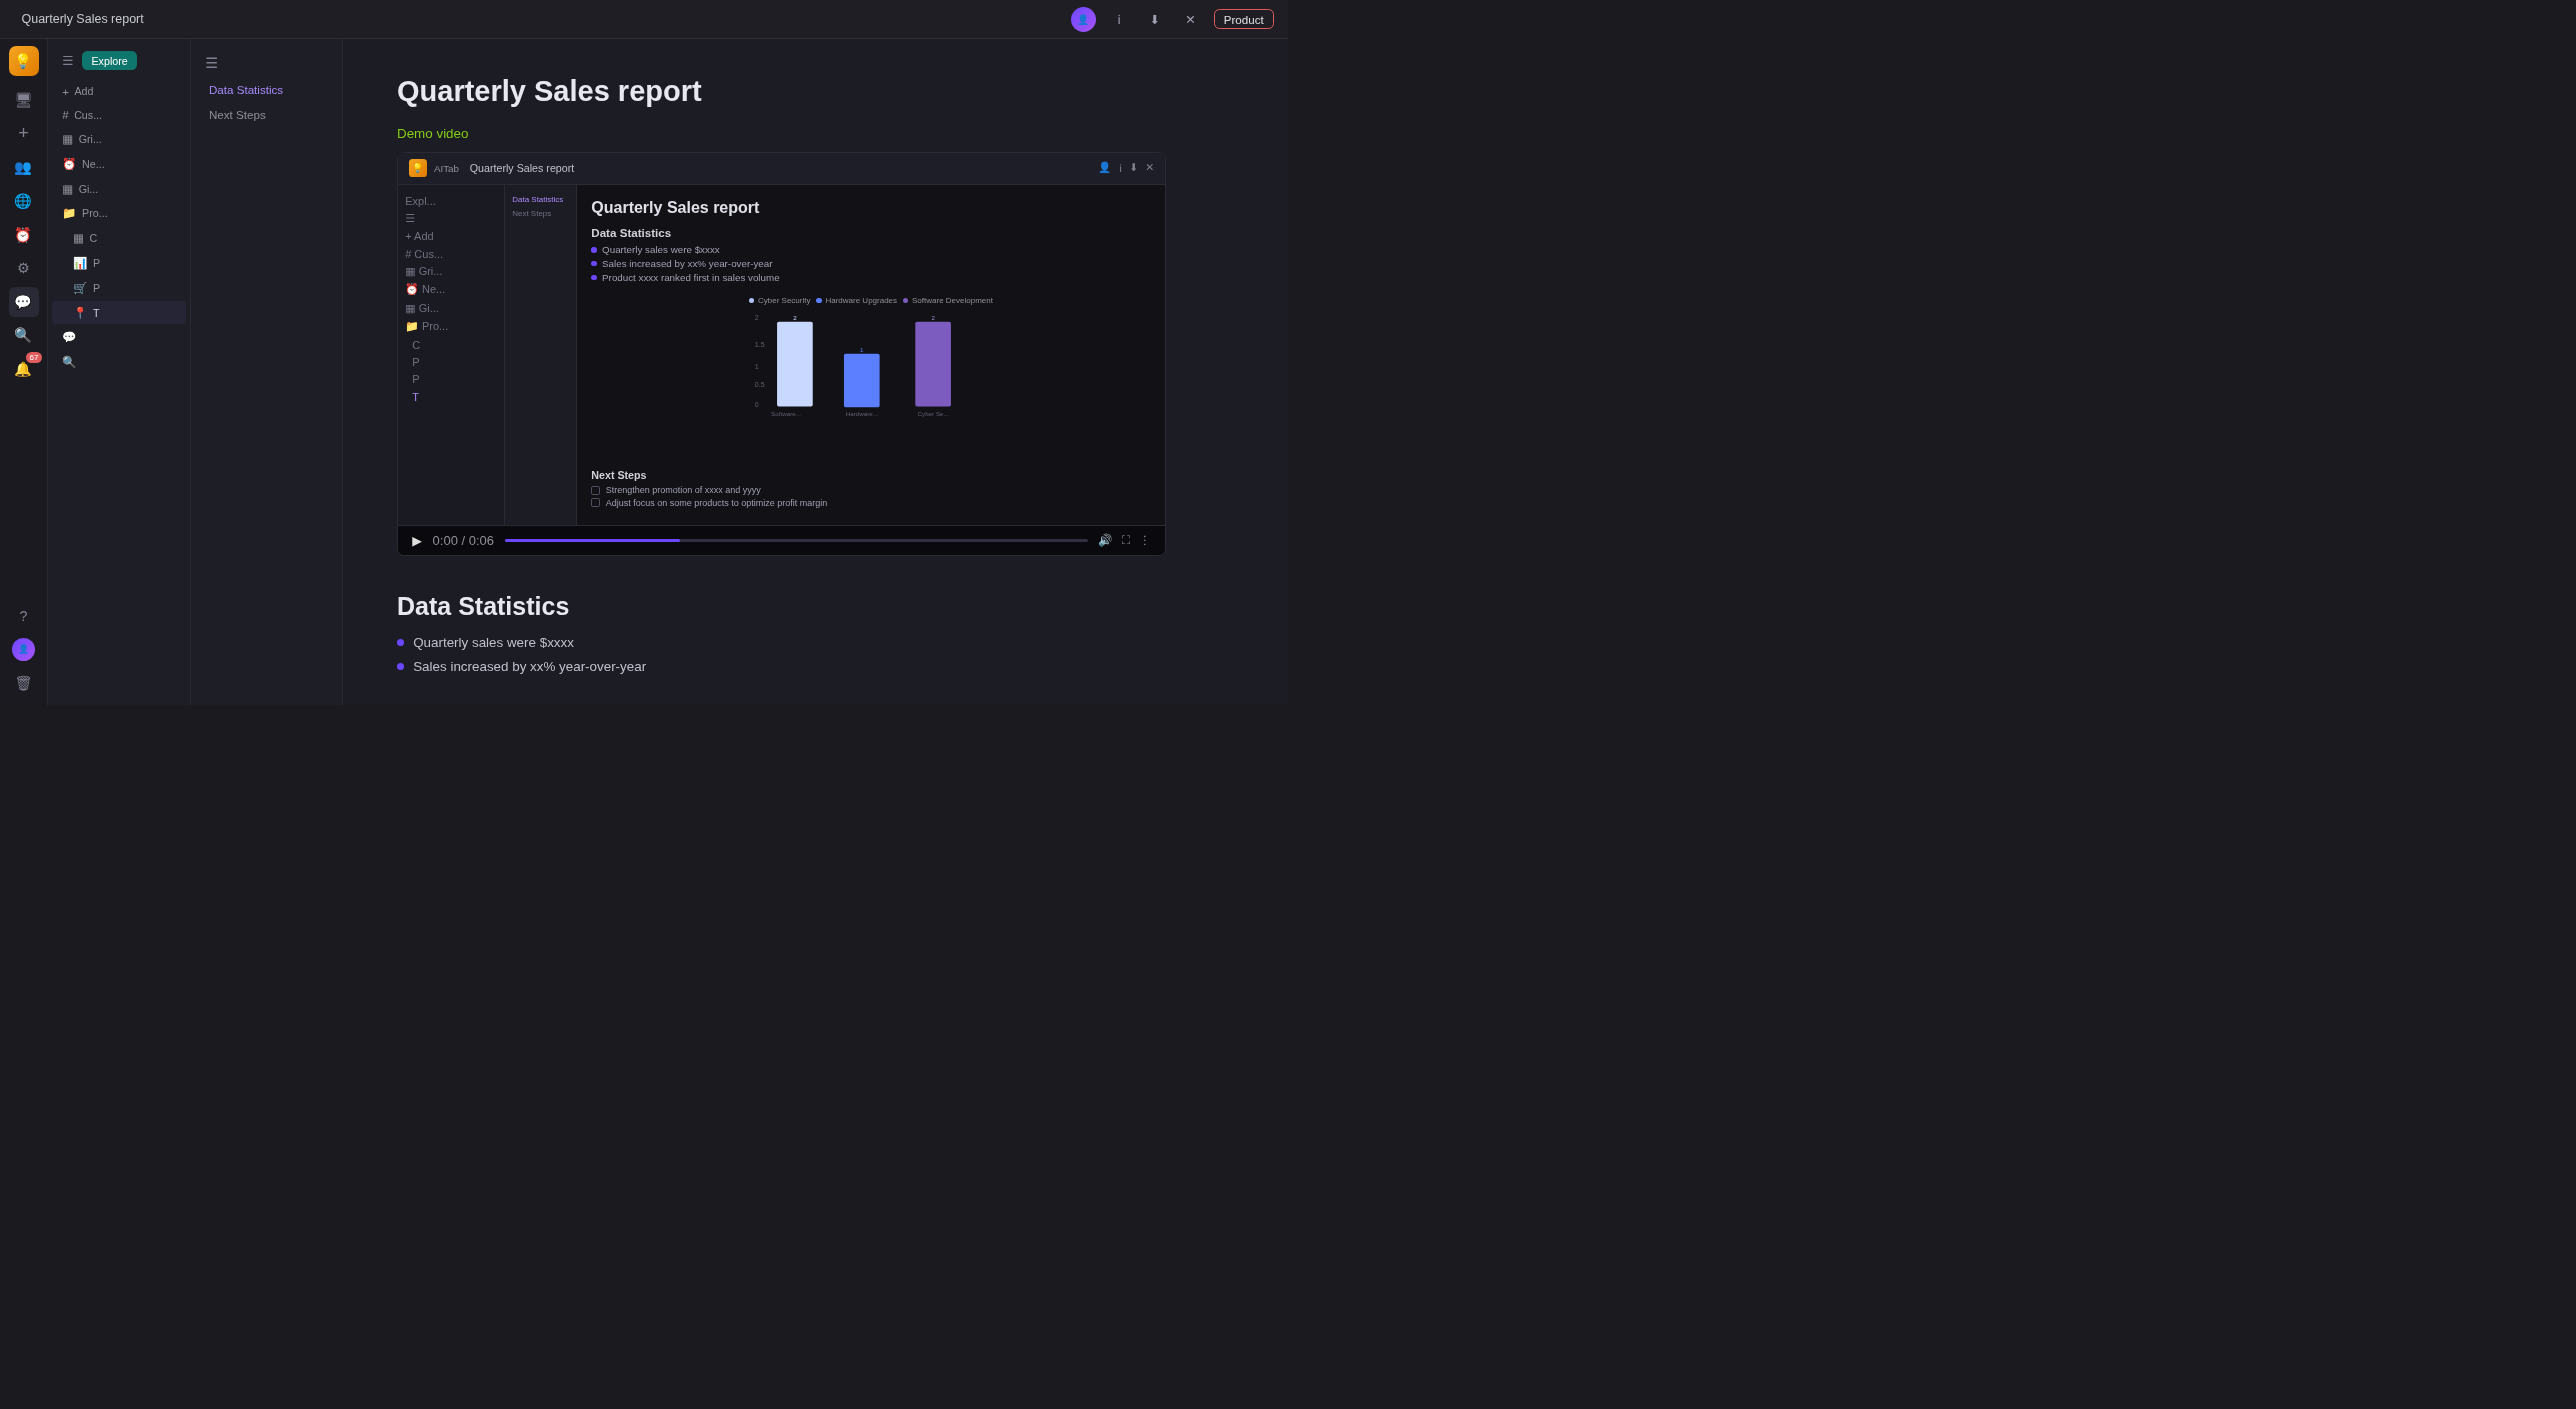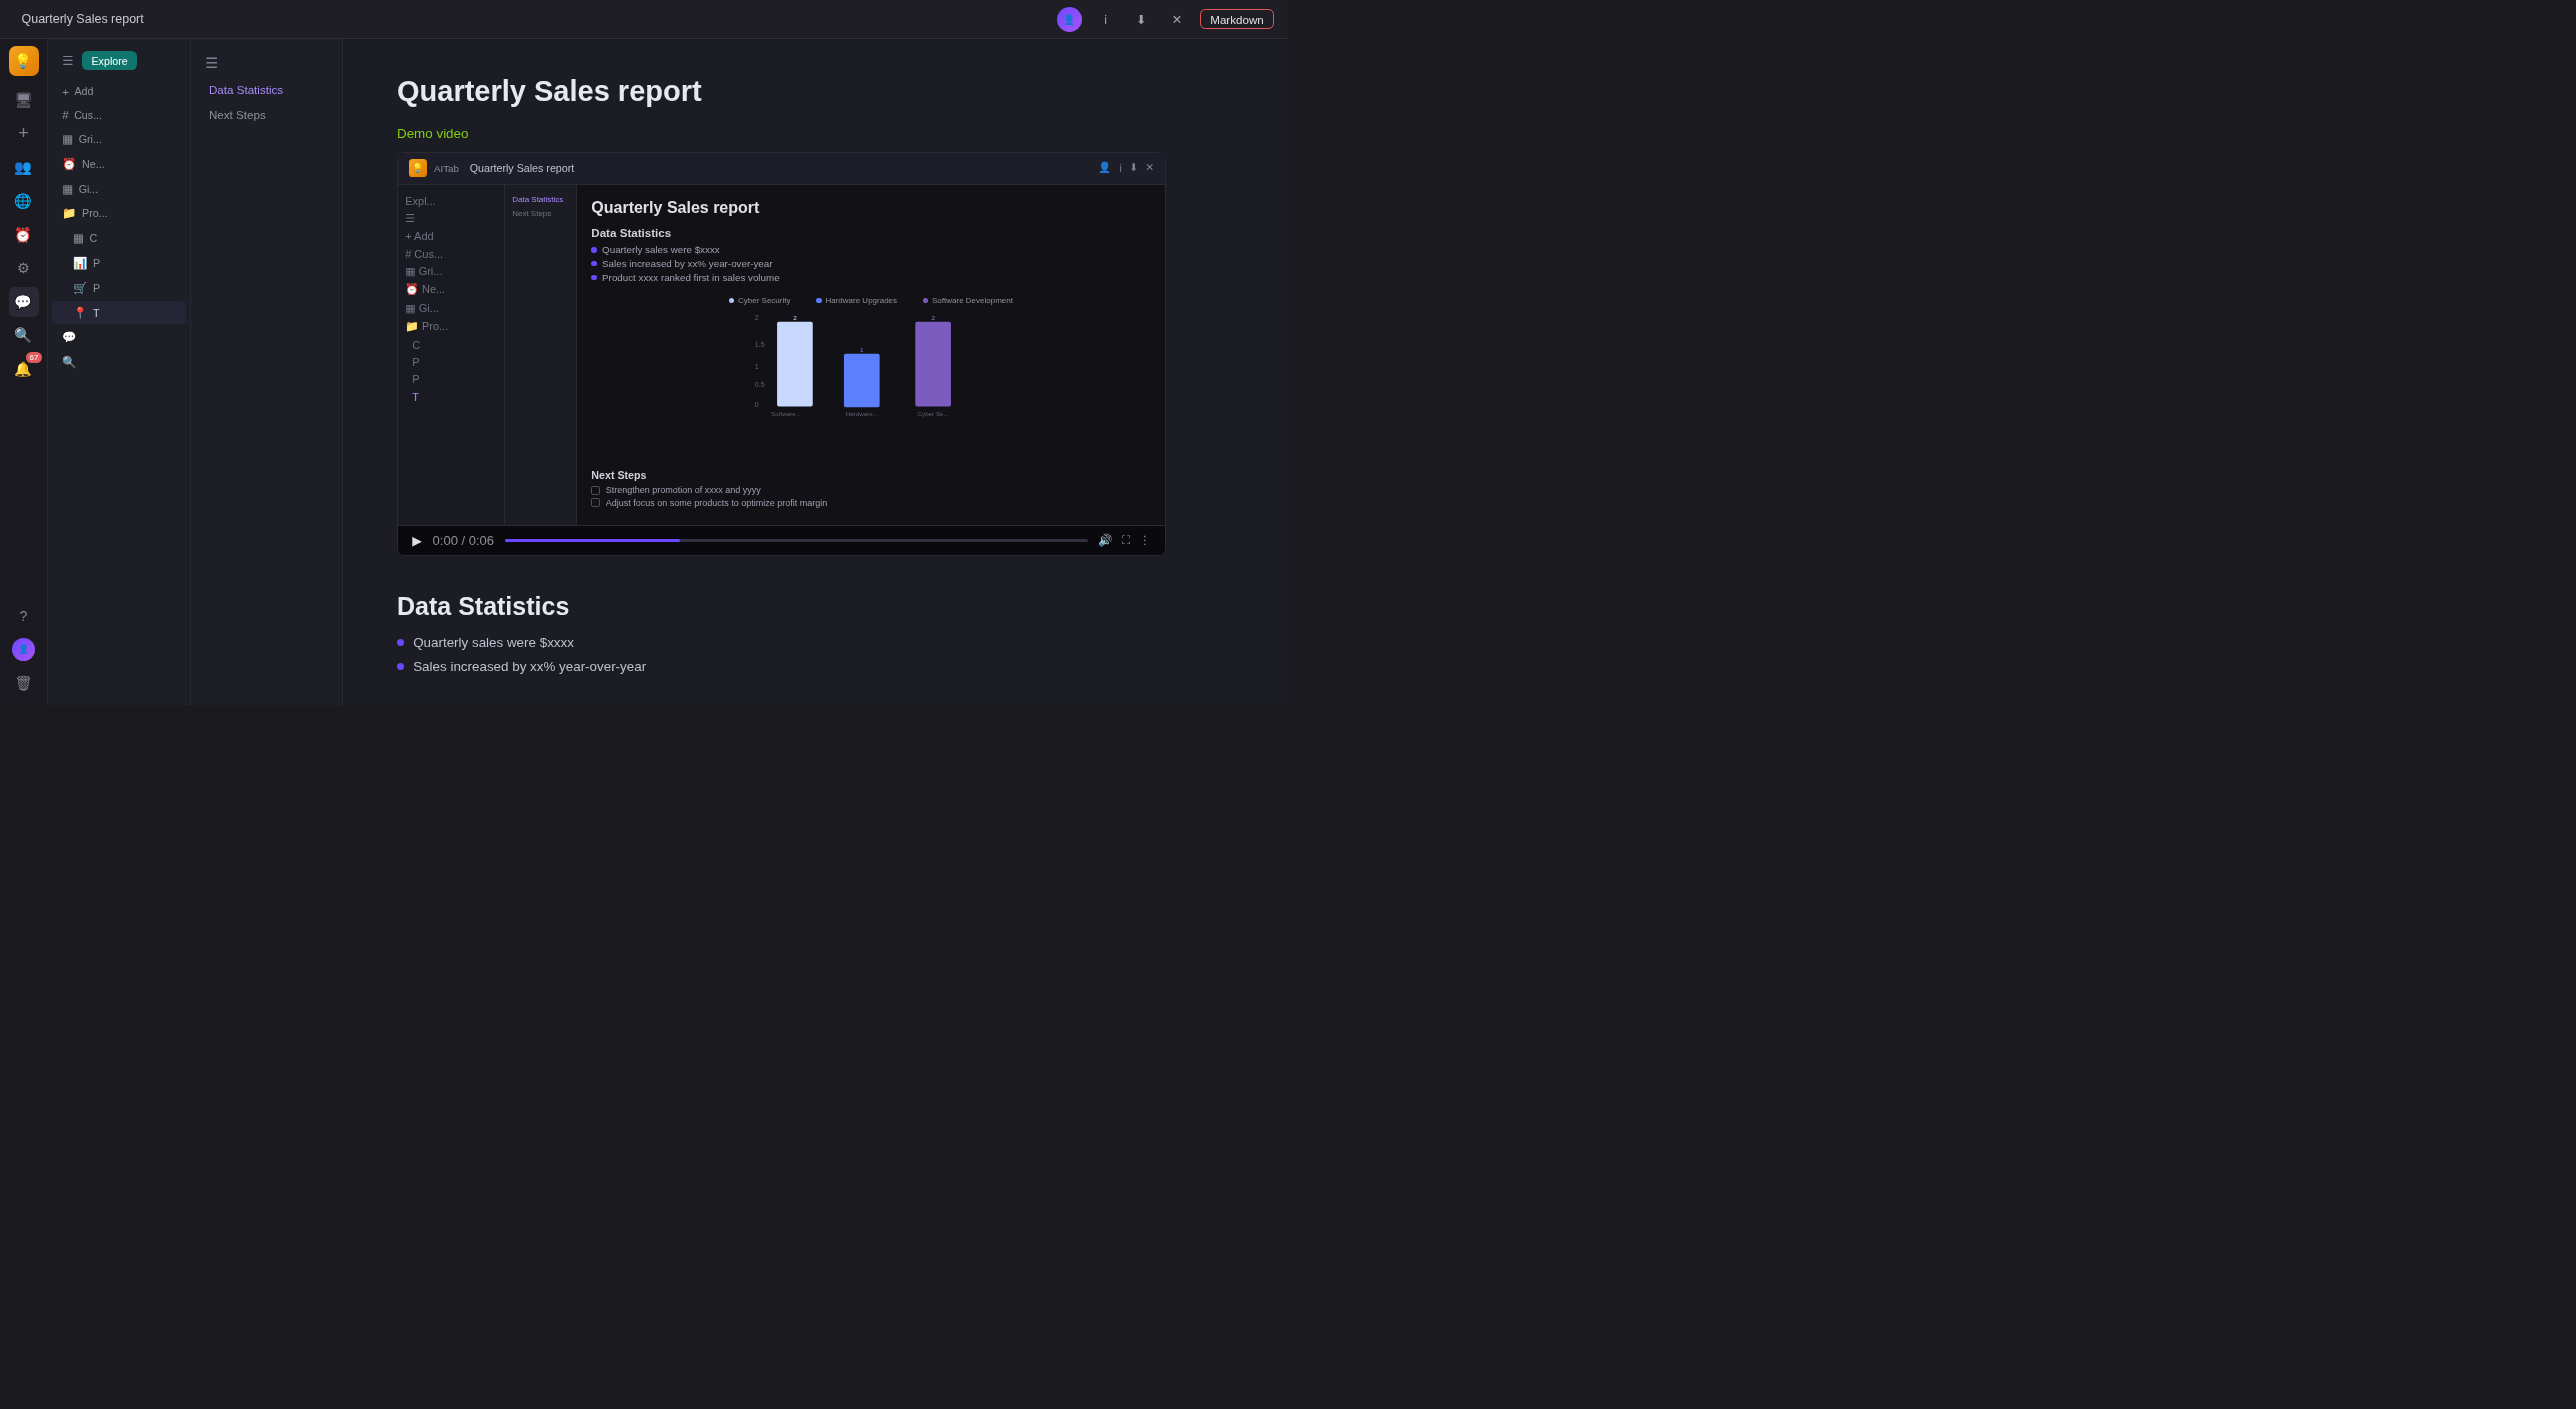--- a/index.html
+++ b/index.html
@@ -313,21 +313,21 @@
       border-radius: 50%;
       flex-shrink: 0;
     }
     .chart-area {
       flex: 1;
       margin-top: 10.7px;
       position: relative;
     }
     .chart-legend {
       display: flex;
-      gap: 26px;
+      gap: 6px;
       font-size: 8px;
       color: #909098;
       margin-bottom: 5.4px;
       justify-content: center;
     }
     .legend-item {
       display: flex;
       align-items: center;
       gap: 3.6px;
     }
@@ -427,21 +427,21 @@
 </head>
 <body>
 
 <div class="topbar">
   <span class="topbar-title">Quarterly Sales report</span>
   <div class="topbar-icons">
     <div class="avatar-circle">👤</div>
     <div class="topbar-icon-btn">ℹ</div>
     <div class="topbar-icon-btn">⬇</div>
     <div class="topbar-icon-btn">✕</div>
-    <div class="markdown-btn">Markdown</div>
+    <div class="markdown-btn">Product</div>
   </div>
 </div>
 
 <div class="main-layout">
 
   <div class="icon-sidebar">
     <div class="icon-sidebar-logo">💡</div>
     <div class="sidebar-icon">🖥</div>
     <div class="sidebar-icon" style="font-size:18px">+</div>
     <div class="sidebar-icon">👥</div>

